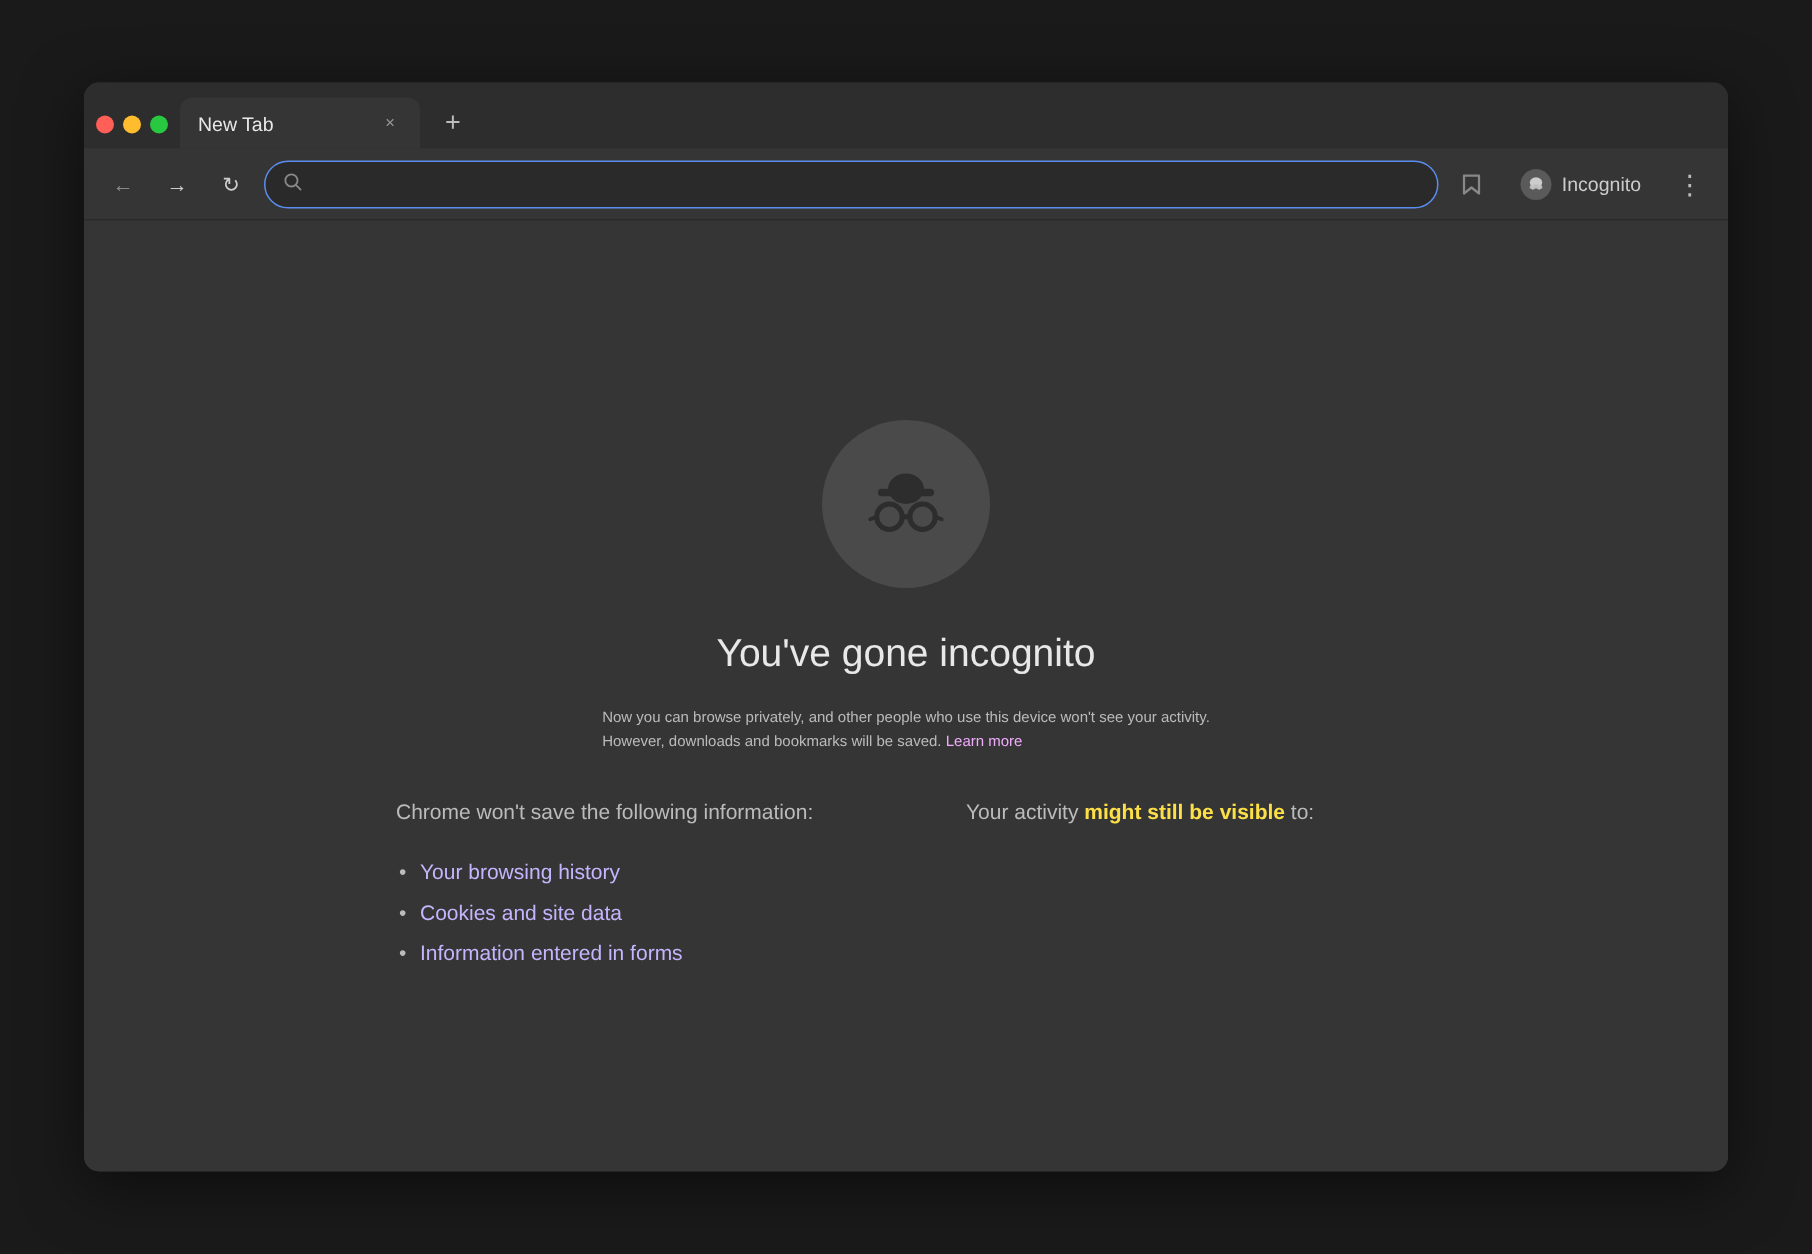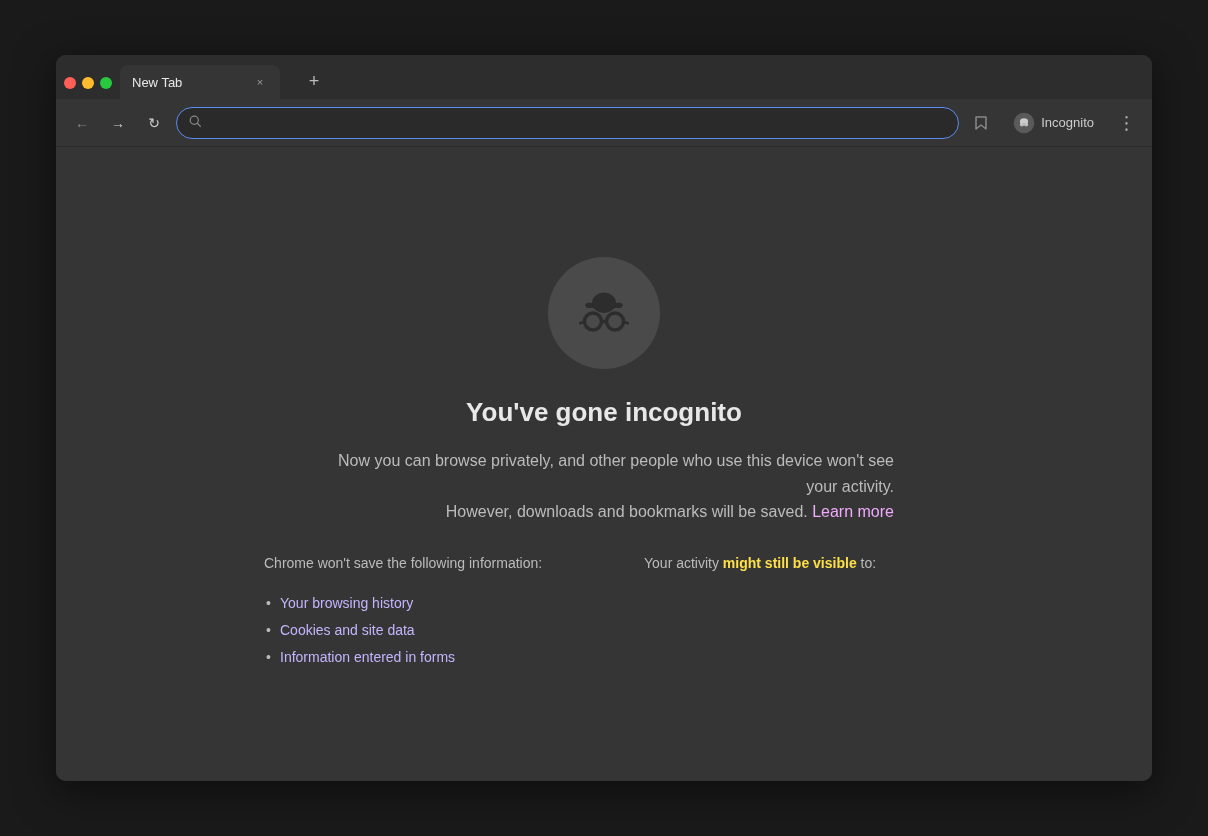--- a/index.html
+++ b/index.html
@@ -42,21 +42,21 @@
       width: 12px;
       height: 12px;
       border-radius: 50%;
     }
     .traffic-light.close { background: #ff5f57; }
     .traffic-light.minimize { background: #febc2e; }
     .traffic-light.maximize { background: #28c840; }
     .tab-bar {
       display: flex;
       align-items: flex-end;
-      gap: 16px;
+      gap: 4px;
       flex: 1;
     }
     .tab {
       display: flex;
       align-items: center;
       background: #353535;
       border-radius: 8px 8px 0 0;
       padding: 6px 12px;
       height: 34px;
       gap: 8px;
@@ -217,28 +217,28 @@
       margin-bottom: 28px;
       flex-shrink: 0;
     }
     .incognito-svg {
       width: 68px;
       height: 68px;
     }
     .headline {
       font-size: 26px;
       color: #e8e8e8;
-      font-weight: 700;
+      font-weight: 400;
       margin-bottom: 20px;
       text-align: center;
     }
     .description {
-      font-size: 16px;
-      color: #bbb;
-      text-align: right;
+      font-size: 10px;
+      color: #bbb;
+      text-align: left;
       max-width: 580px;
       line-height: 1.6;
       margin-bottom: 28px;
     }
     .description a {
       color: #f0abfc;
       text-decoration: none;
     }
     .info-columns {
       display: flex;

